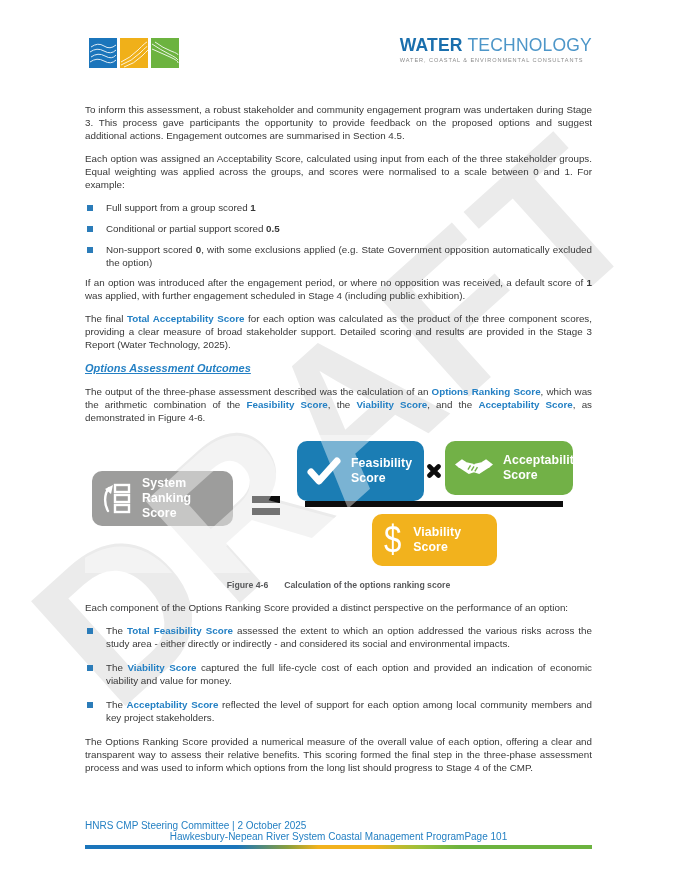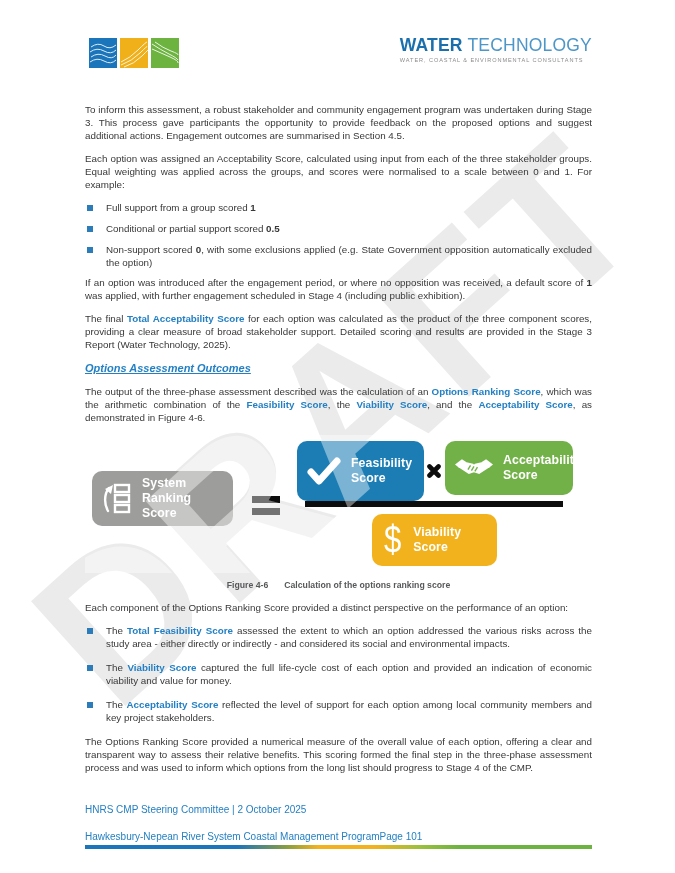--- a/index.html
+++ b/index.html
@@ -58,21 +58,21 @@
   .op-equals { position:absolute; left:167px; top:61px; }
   .op-equals .bar { width:28px; height:7px; background:#0d0d0d; }
   .op-equals .bar + .bar { margin-top:5px; }
   .op-mult { position:absolute; left:342px; top:29px; }
   .frac-bar { position:absolute; left:220px; top:66px; width:258px; height:6px; background:#0d0d0d; }
   .dollar { font-family:"Liberation Sans", sans-serif; font-weight:normal; font-size:38px; line-height:38px; transform:scaleX(0.82); }
   .fig-caption { margin:7px 0 10px 0; text-align:center; font-size:8.7px; line-height:11px; font-weight:bold; color:#57585a; }
   .fig-caption .cap-label { margin-right:16px; }
   
   .footer { position:absolute; left:85px; right:83px; bottom:24px; z-index:4; font-size:10px; line-height:11px; color:#2580c3; }
-  .footer-row { display:flex; justify-content:flex-start; margin-top:16px; }
+  .footer-row { display:flex; justify-content:center; margin-top:0; }
   .footer-bar {
     margin-top:3px; height:4px;
     background:linear-gradient(90deg,#1b75bb 0%,#1b75bb 30%,#8a9f3e 40%,#f2b21d 46%,#f2b21d 57%,#9cc03a 66%,#6cb33f 74%,#6cb33f 100%);
   }
 </style>
 </head>
 <body>
 
 <div class="page">
 

